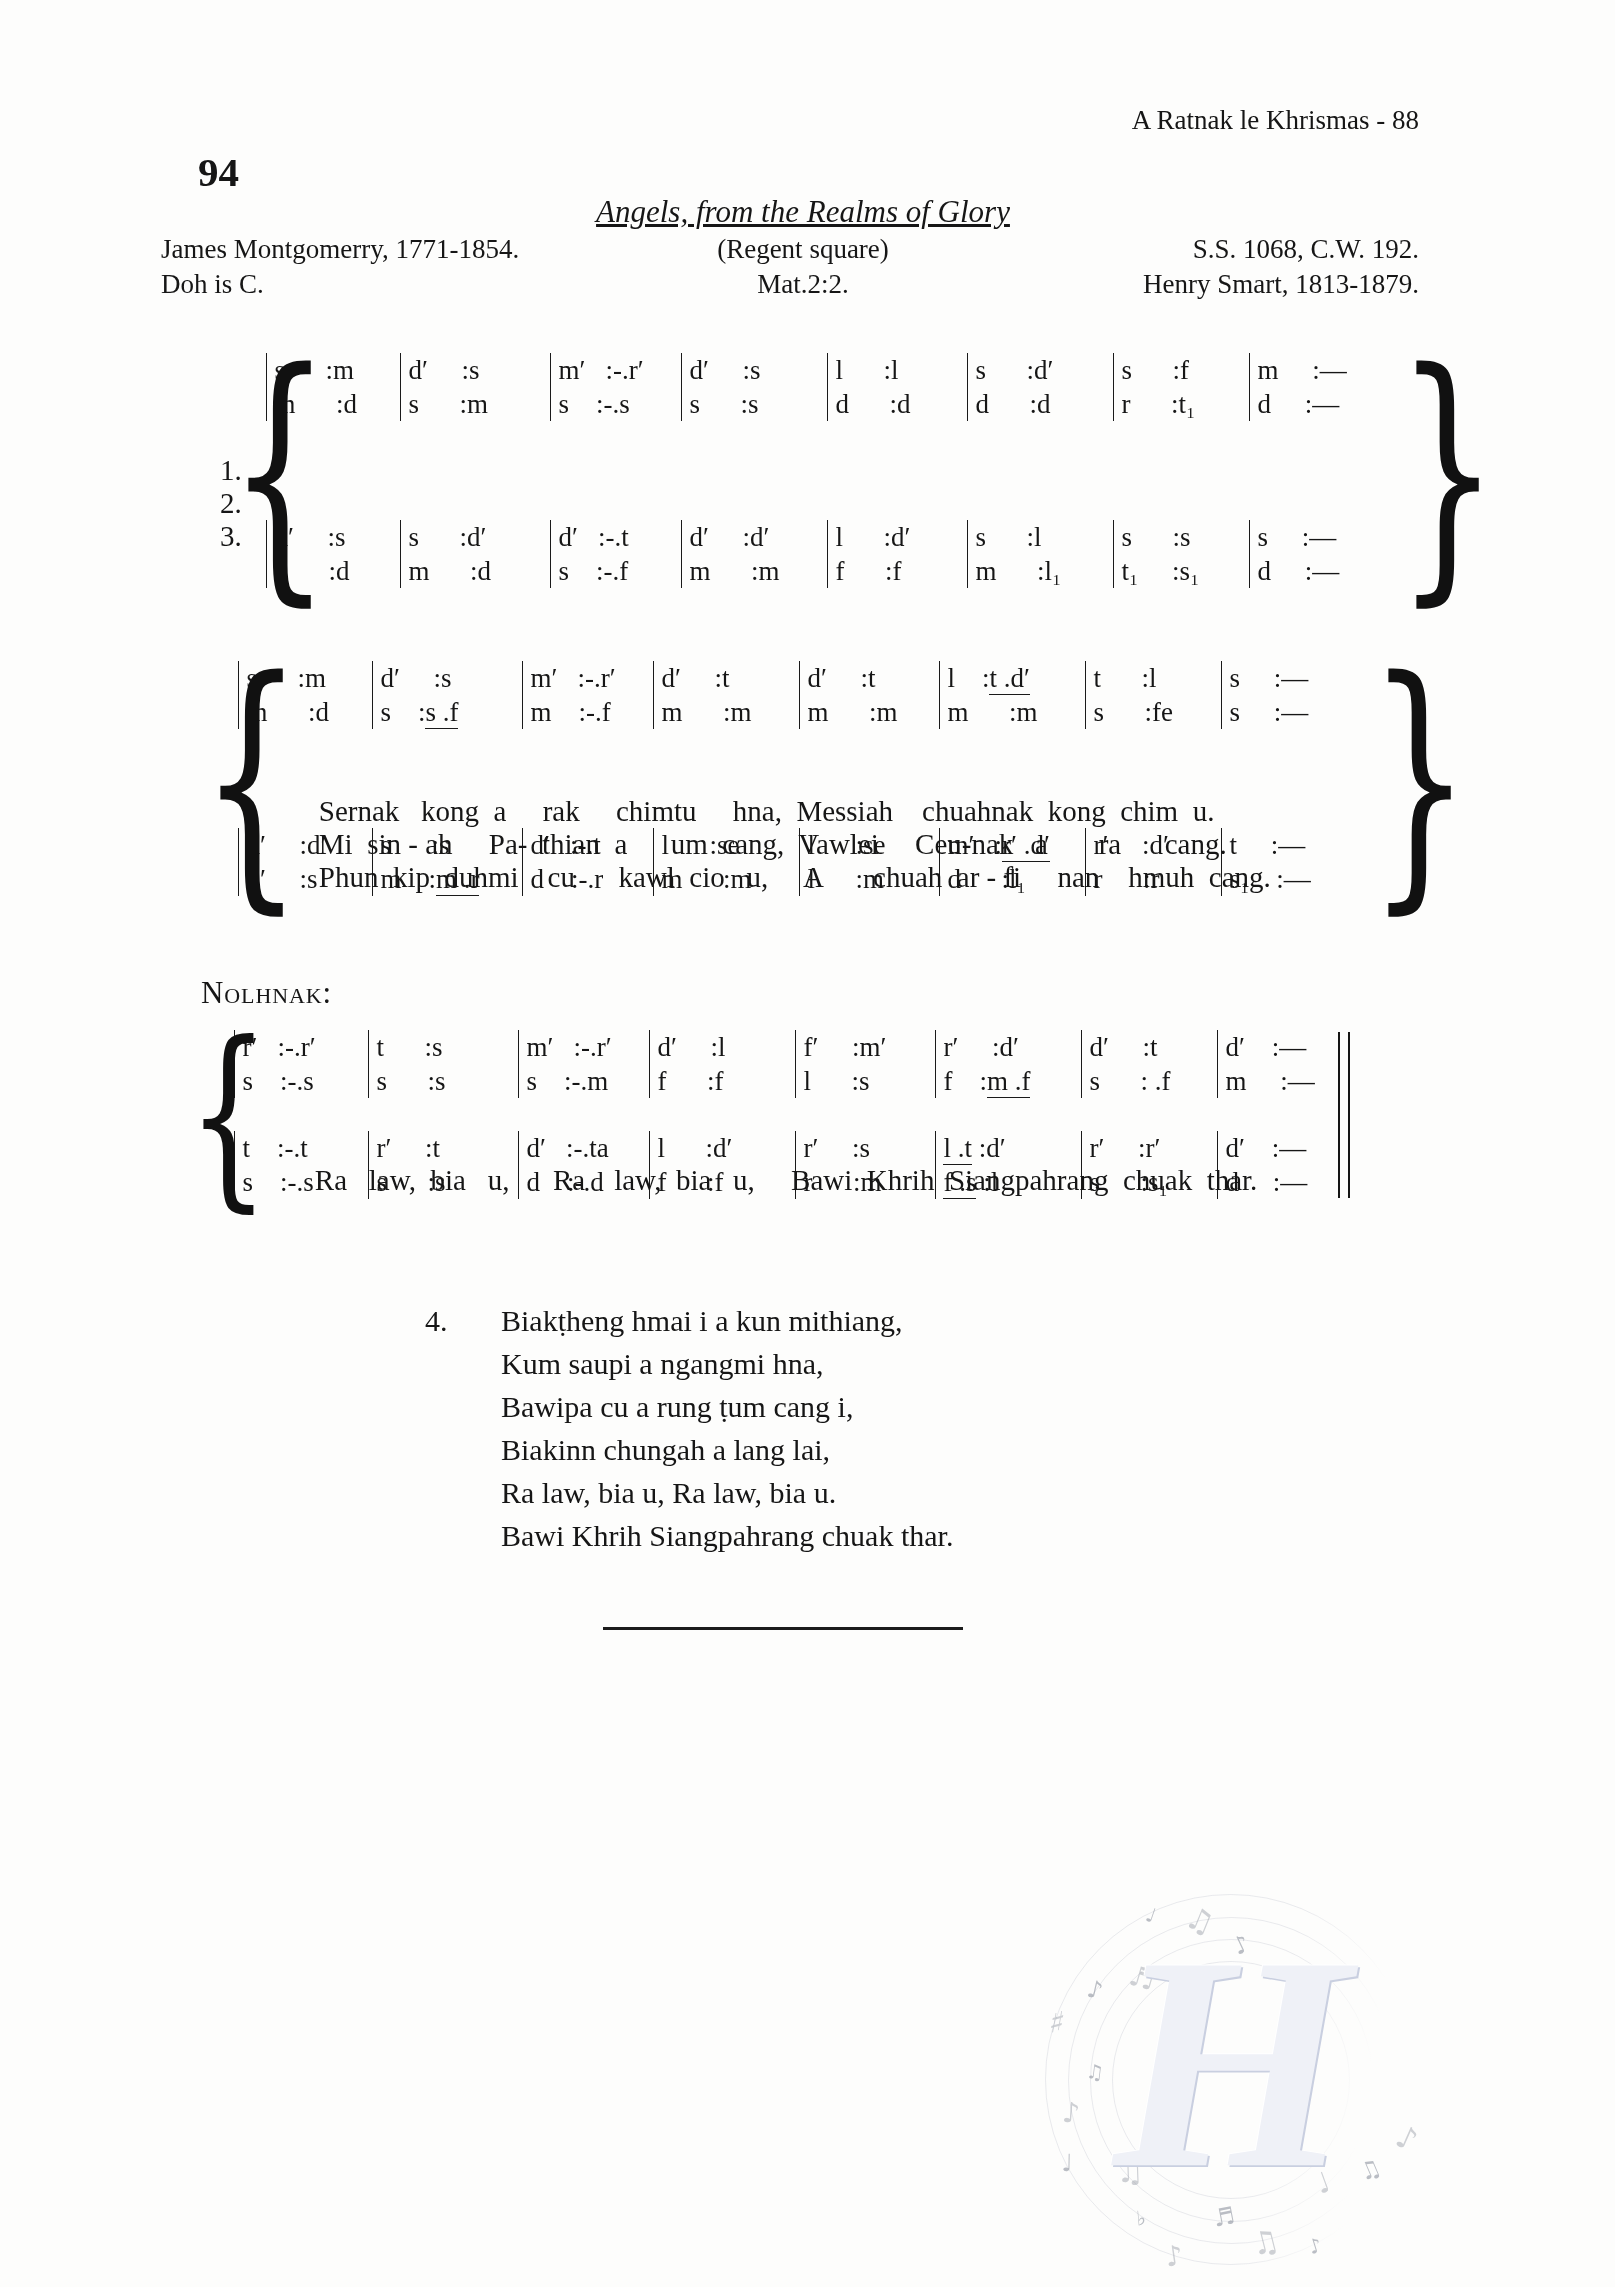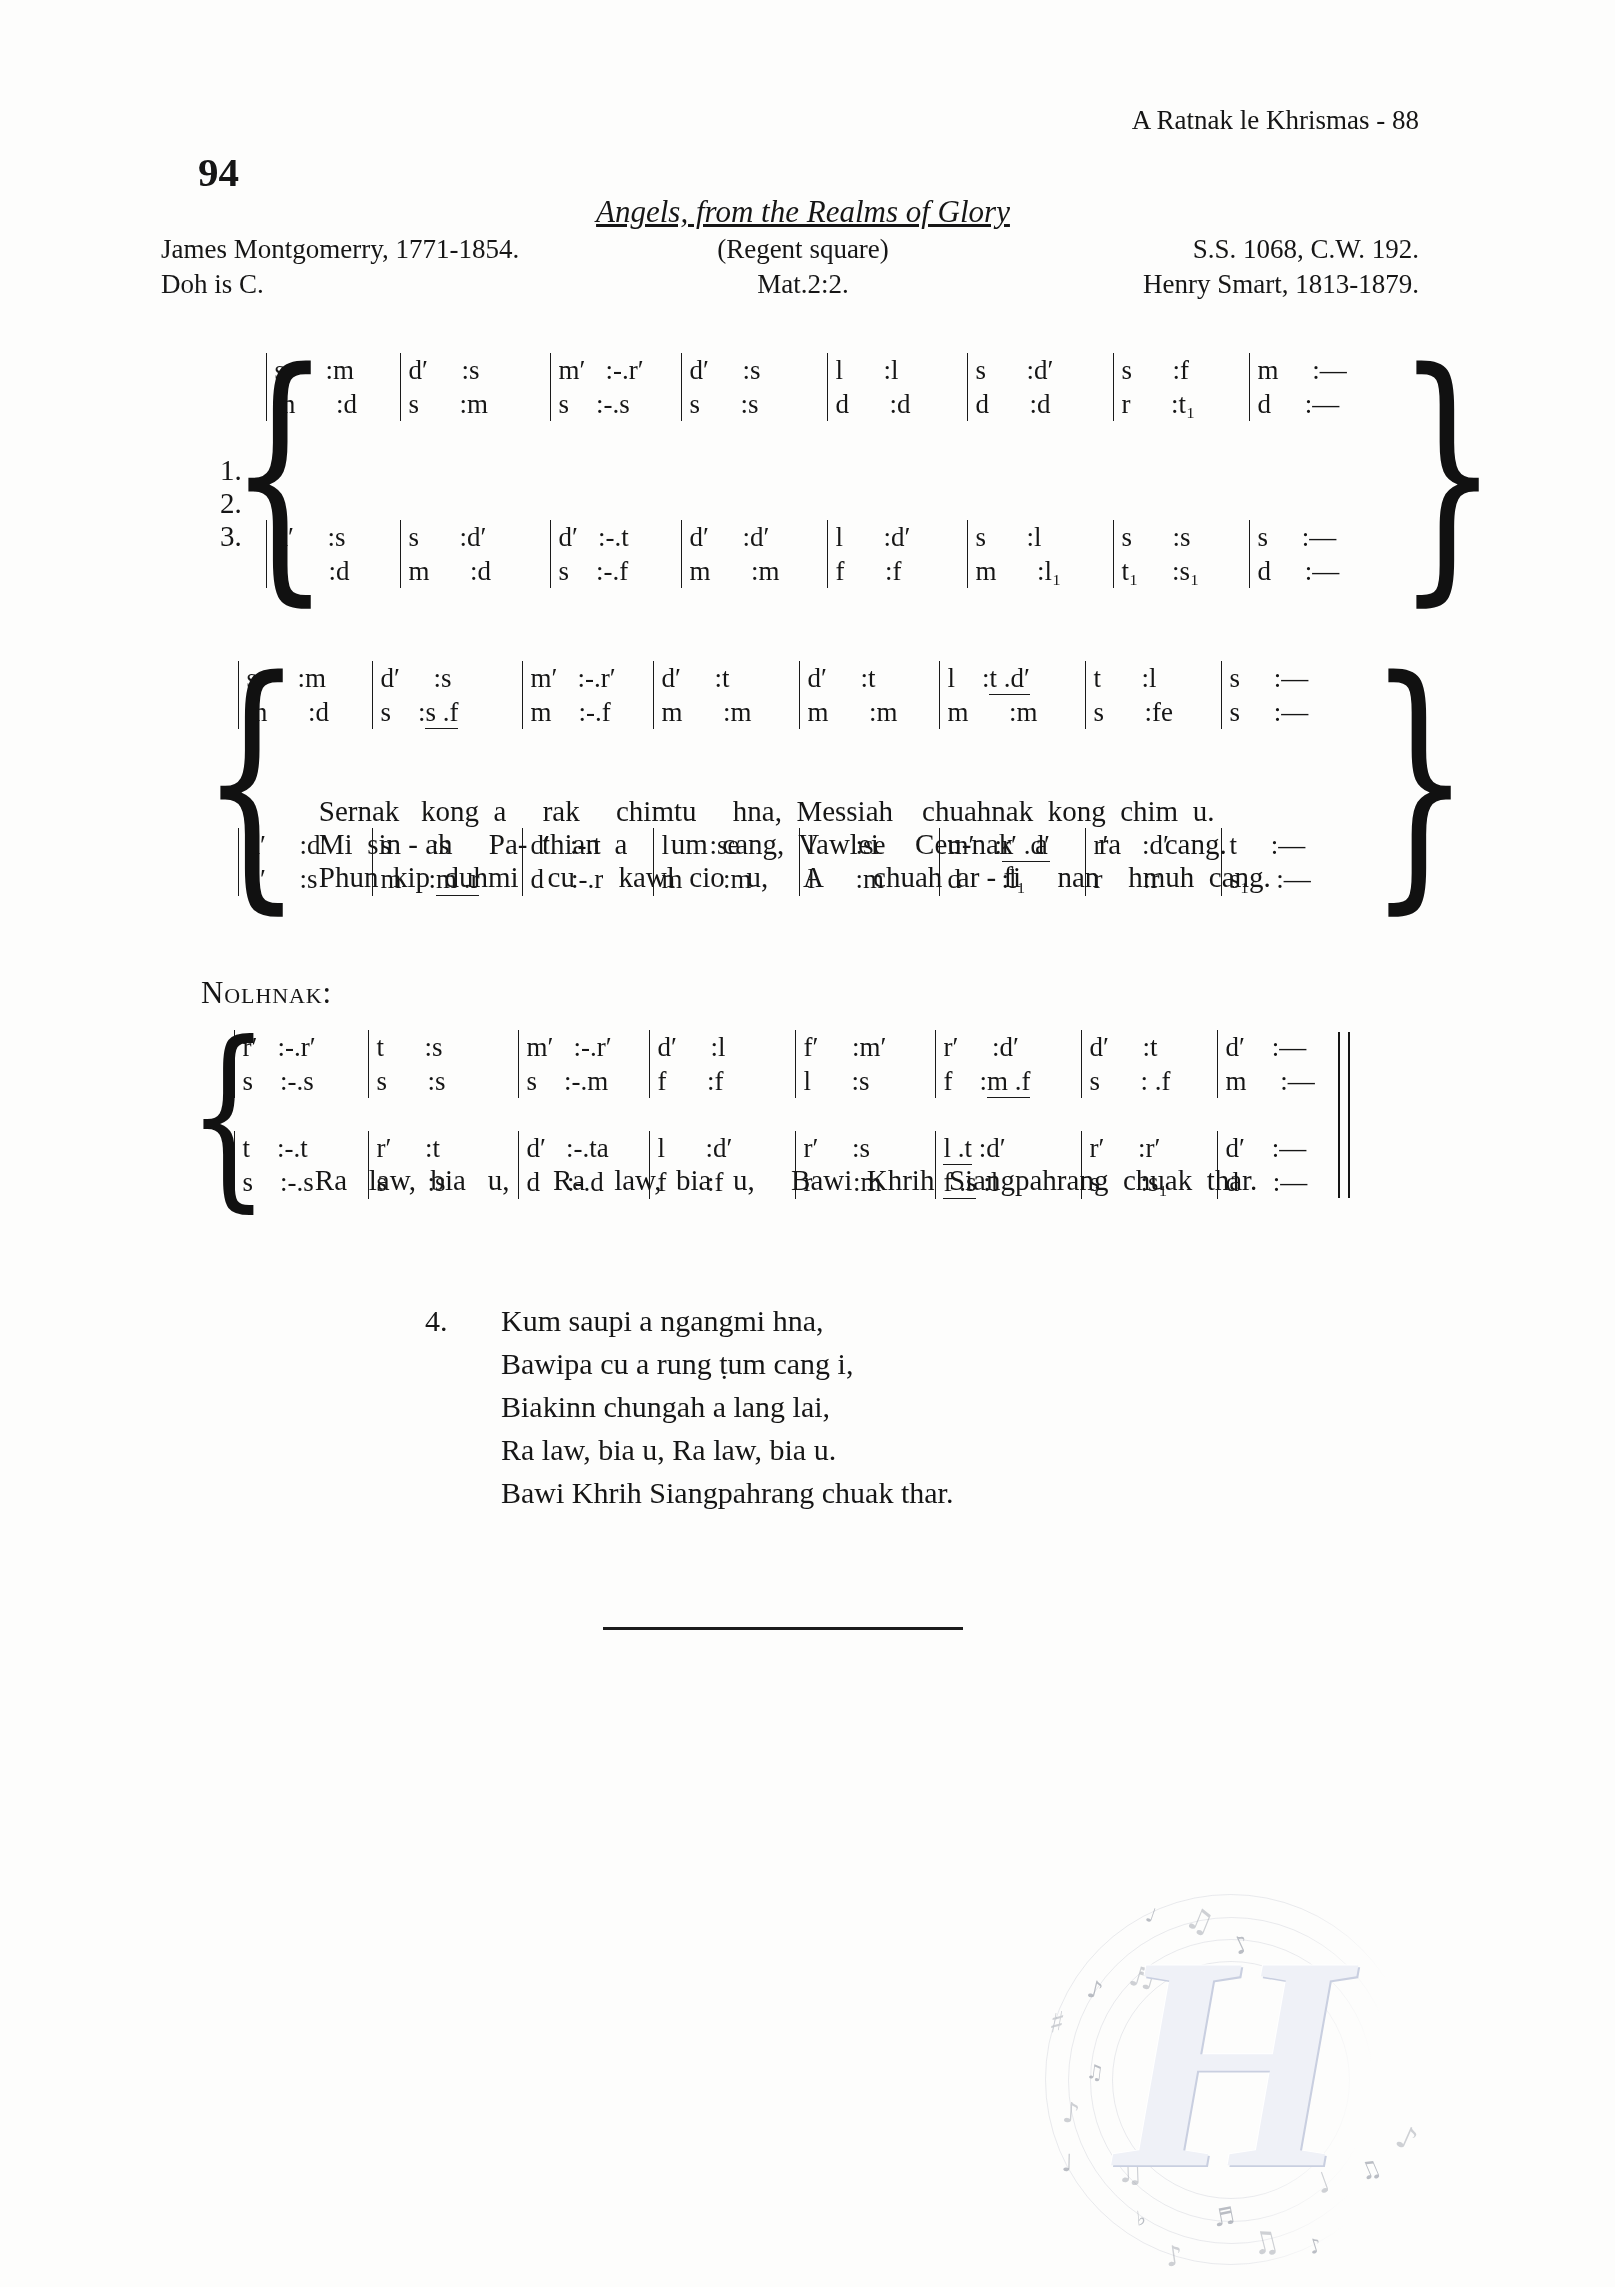--- a/index.html
+++ b/index.html
@@ -169,20 +169,21 @@
     <span class="cell">t    :-.t</span><span class="cell">r′     :t</span><span class="cell">d′   :-.ta</span><span class="cell">l      :d′</span><span class="cell">r′     :s</span><span class="cell"><span class="u">l .t</span> :d′</span><span class="cell">r′     :r′</span><span class="cell">d′    :—</span></div>
     <div class="notation-row">
       
     <span class="cell">s    :-.s</span><span class="cell">s      :s</span><span class="cell">d    :-.d</span><span class="cell">f      :f</span><span class="cell">r      :m</span><span class="cell"><span class="u">f .s</span> :l</span><span class="cell">s      :s₁</span><span class="cell">d     :—</span></div>
   </section>
 
   <section class="verse4">
     <span class="v4num">4.</span>
     <div class="v4lines">
 
+    <div class="v4line">Biakṭheng hmai i a kun mithiang,</div>
         <div class="v4line">Kum saupi a ngangmi hna,</div>
         <div class="v4line">Bawipa cu a rung ṭum cang i,</div>
         <div class="v4line">Biakinn chungah a lang lai,</div>
         <div class="v4line">Ra law, bia u, Ra law, bia u.</div>
         <div class="v4line">Bawi Khrih Siangpahrang chuak thar.</div>
       </div>
   </section>
 
   <div class="divider"></div>
 

